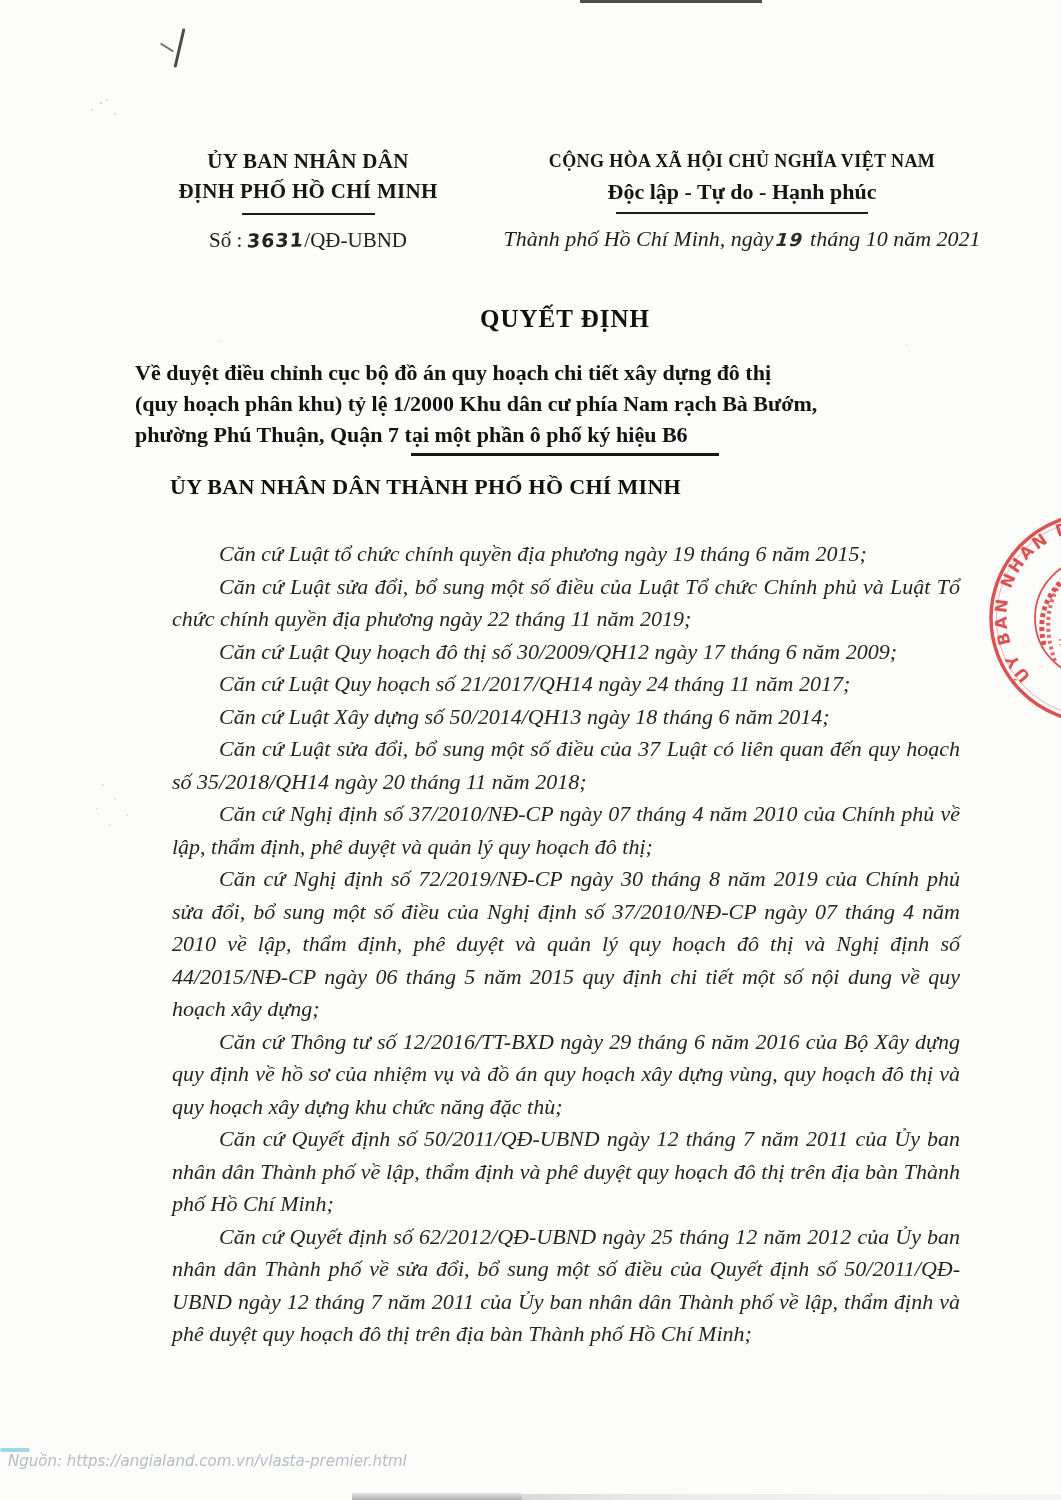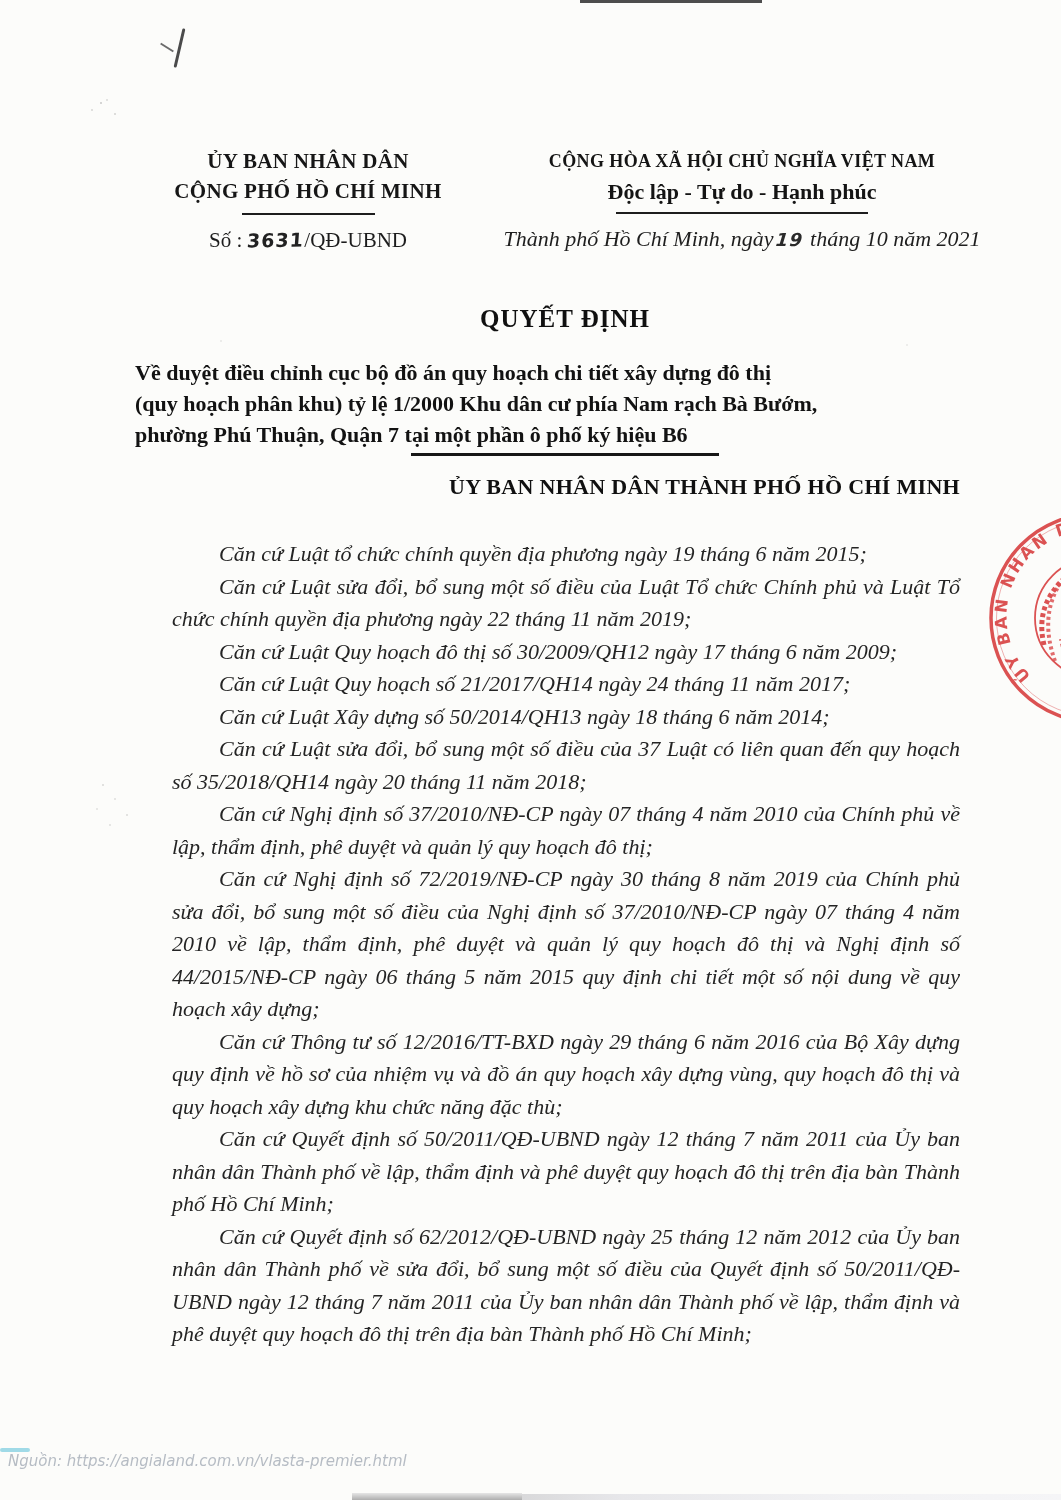--- a/index.html
+++ b/index.html
@@ -36,21 +36,21 @@
   .date-line{margin-top:10px;font-style:italic;font-size:22px;line-height:30px;color:#1e1e1e;}
   .hand-day{font-family:"DejaVu Sans",sans-serif;font-weight:bold;font-size:18px;letter-spacing:1px;
         display:inline-block;transform:skewX(-6deg);border-bottom:0;margin:0 2px;color:#2a2a2a;}
 
   
   .doc-title{position:absolute;left:170px;top:305px;width:790px;text-align:center;
              font-weight:bold;font-size:25px;letter-spacing:1px;color:#101010;}
   .subject{position:absolute;left:135px;top:357px;width:860px;
            font-weight:bold;font-size:22px;line-height:31px;color:#121212;}
   .subject-rule{position:absolute;left:411px;top:453px;width:308px;height:2.5px;background:#171717;}
-  .issuer{position:absolute;left:170px;top:474px;width:790px;text-align:right;
+  .issuer{position:absolute;left:170px;top:474px;width:790px;text-align:left;
           font-weight:bold;font-size:22px;letter-spacing:.3px;color:#101010;}
 
   
   .body-text{position:absolute;left:172px;top:538px;width:788px;
              font-style:italic;font-size:22px;line-height:32.5px;color:#242424;text-align:justify;}
   .body-text p{margin:0;text-indent:47px;}
 
   
   .seal{position:absolute;left:980px;top:503px;width:230px;height:230px;opacity:.92;}
   .seal-text{fill:#d94444;font-family:"DejaVu Sans",sans-serif;font-weight:bold;
@@ -65,21 +65,21 @@
 
 <div class="page">
 
   <div class="top-scan-line"></div>
   <div class="pencil-stroke-1"></div>
   <div class="pencil-stroke-2"></div>
   <div class="specks"></div>
 
   <div class="hdr-left">
     <div class="org-line">ỦY BAN NHÂN DÂN</div>
-    <div class="org-line">CỘNG PHỐ HỒ CHÍ MINH</div>
+    <div class="org-line">ĐỊNH PHỐ HỒ CHÍ MINH</div>
     <div class="rule-left"></div>
     <div class="doc-no"><span>Số : </span><span class="hand">3631</span><span>/QĐ-UBND</span></div>
   </div>
 
   <div class="hdr-right">
     <div class="nat-line1">CỘNG HÒA XÃ HỘI CHỦ NGHĨA VIỆT NAM</div>
     <div class="nat-line2">Độc lập - Tự do - Hạnh phúc</div>
     <div class="rule-right"></div>
     <div class="date-line"><span>Thành phố Hồ Chí Minh, ngày</span><span class="hand-day">19</span> <span>tháng 10 năm 2021</span></div>
   </div>

